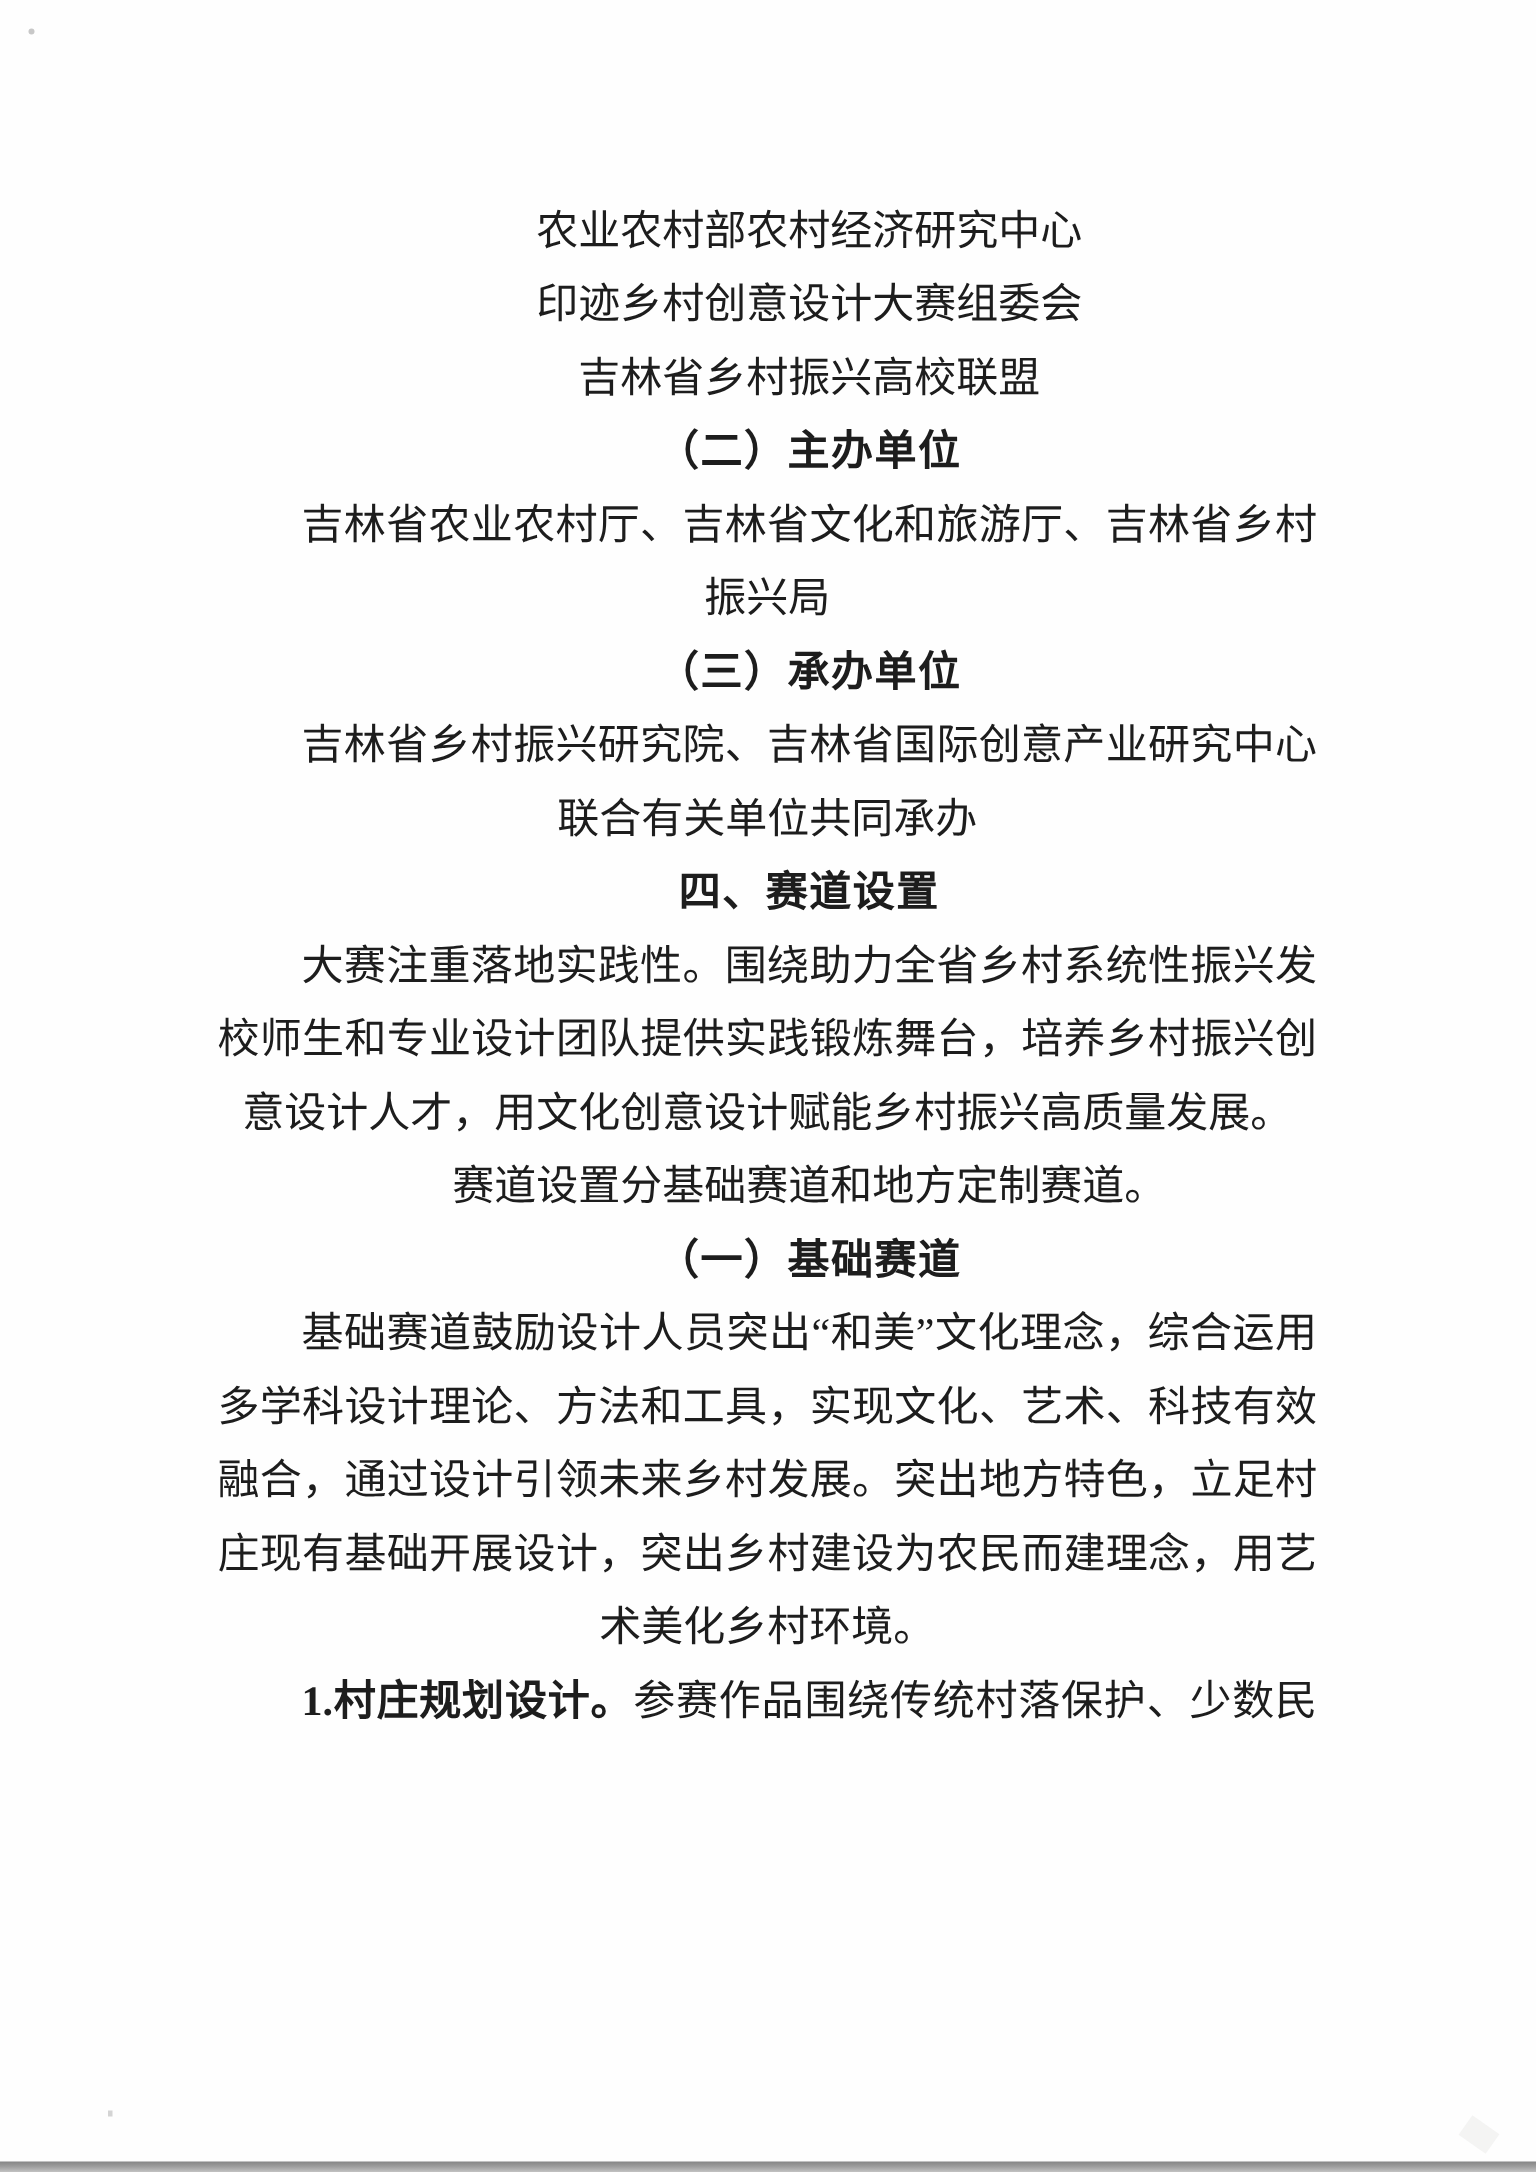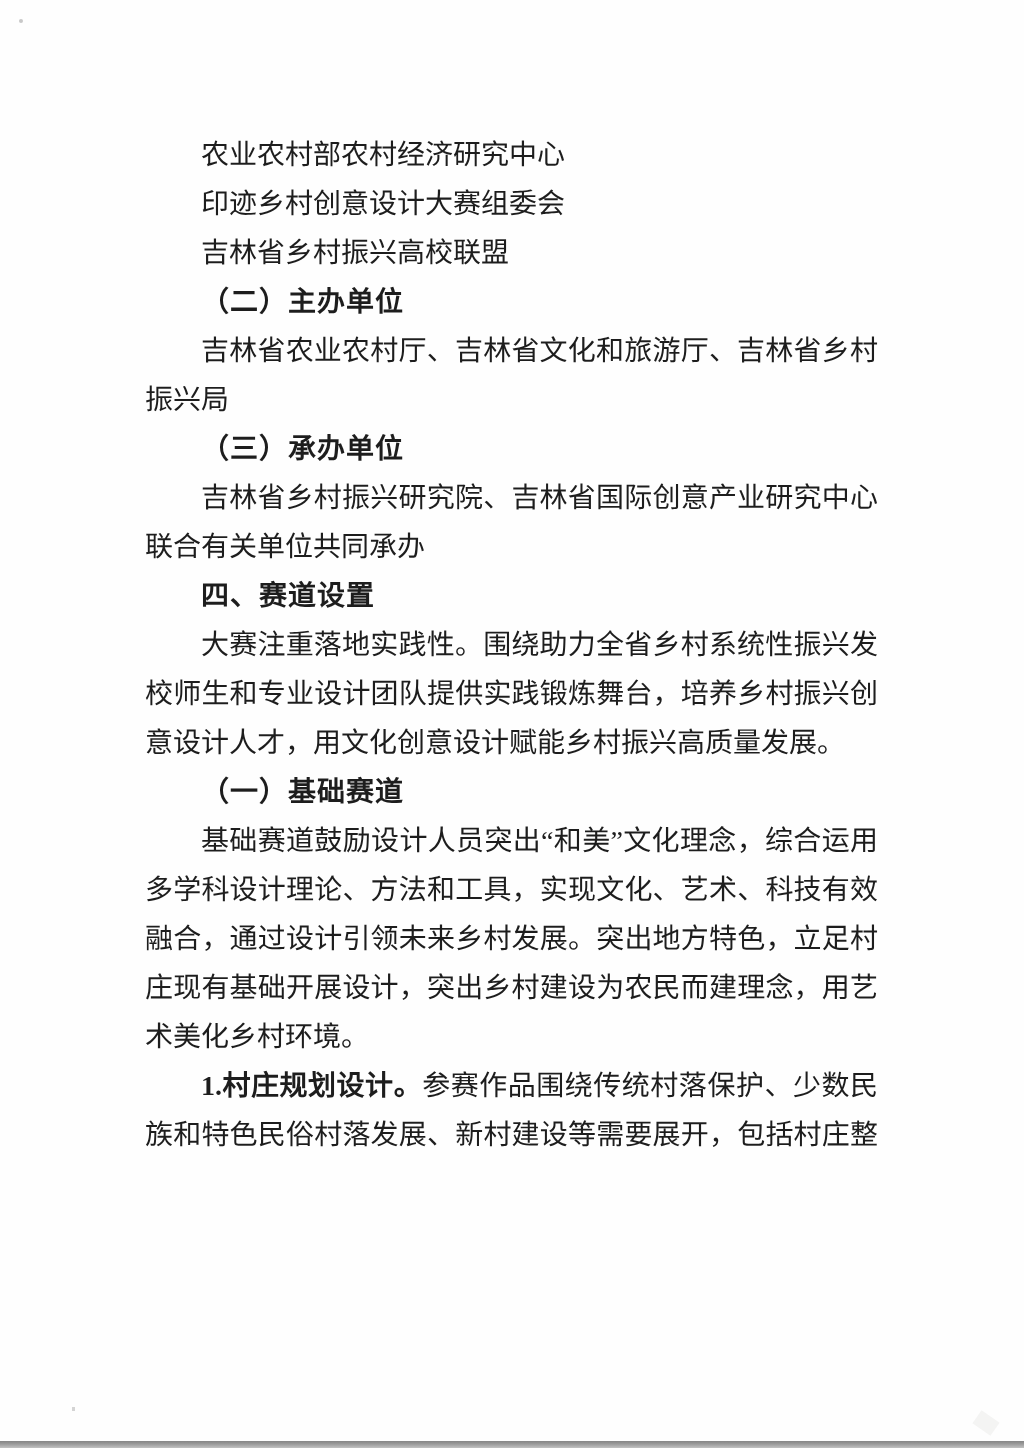--- a/index.html
+++ b/index.html
@@ -20,20 +20,21 @@
     position: absolute;
     left: 145px;
     top: 130px;
     width: 733px;
     font-size: 28px;
     line-height: 49px;
   }
   .line {
     height: 49px;
     white-space: nowrap;
+    text-align: center;
   }
   .full {
     white-space: normal;
     text-align: justify;
     text-align-last: justify;
     overflow: hidden;
   }
   .t-indent { padding-left: 56px; }
   .full.t-indent { width: 677px; }
   .kai {
@@ -105,33 +106,33 @@
 
     <div class="line full t-indent">吉林省乡村振兴研究院、吉林省国际创意产业研究中心</div>
     <div class="line">联合有关单位共同承办</div>
 
     <div class="line t-indent hei">四、赛道设置</div>
 
     <div class="line full t-indent">大赛注重落地实践性。围绕助力全省乡村系统性振兴发</div>
     <div class="line full">校师生和专业设计团队提供实践锻炼舞台，培养乡村振兴创</div>
     <div class="line">意设计人才，用文化创意设计赋能乡村振兴高质量发展。</div>
 
+    <div class="line t-indent">赛道设置分基础赛道和地方定制赛道。</div>
 
     <div class="line t-indent kai">（一）基础赛道</div>
 
     <div class="line full t-indent">基础赛道鼓励设计人员突出“和美”文化理念，综合运用</div>
     <div class="line full">多学科设计理论、方法和工具，实现文化、艺术、科技有效</div>
     <div class="line full">融合，通过设计引领未来乡村发展。突出地方特色，立足村</div>
     <div class="line full">庄现有基础开展设计，突出乡村建设为农民而建理念，用艺</div>
     <div class="line">术美化乡村环境。</div>
 
     <div class="line full t-indent">
       <span class="lead-bold">1.村庄规划设计。</span><span>参赛作品围绕传统村落保护、少数民</span>
     </div>
-    <div class="line full">族和特色民俗村落发展、新村建设等需要展开，包括村庄整</div>
 
   </div>
 
   <div class="smudge-bottomright"></div>
   <div class="speck-bottom"></div>
   <div class="scan-edge"></div>
 
 </div>
 
 </body></html>

